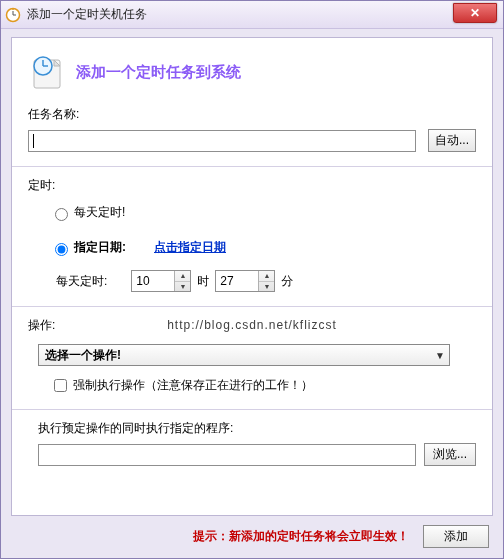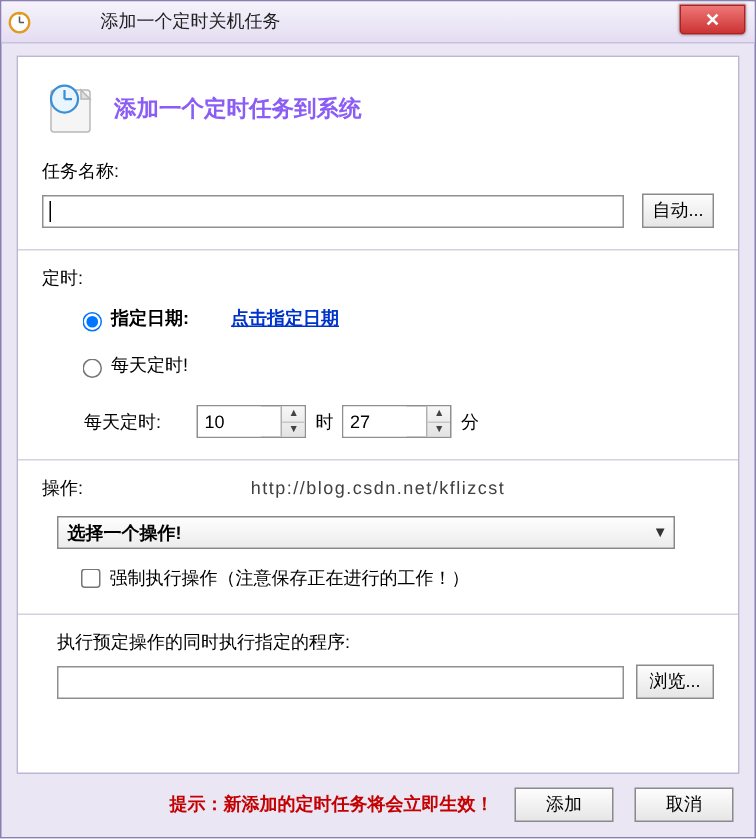--- a/index.html
+++ b/index.html
@@ -20,21 +20,20 @@
     position: relative;
   }
   .titlebar {
     height: 28px;
     background: linear-gradient(#f6f3fb, #e4ddf2);
     border-bottom: 1px solid #c9c0e0;
     display: flex;
     align-items: center;
     padding: 0 4px;
     position: relative;
-    gap: 40px;
   }
   .titlebar .icon {
     width: 16px; height:16px; margin-right:6px;
     display:flex;align-items:center;justify-content:center;
   }
   .titlebar .title { color:#222; }
   .close-btn {
     position:absolute; right:6px; top:2px;
     width:44px; height:20px;
     background: linear-gradient(#e77, #c33);
@@ -79,21 +78,21 @@
     border:none; border-top:1px solid #d5d0e4;
     margin:14px -16px 10px -16px;
   }
   .section-title { margin:4px 0 10px 0; }
   .radio-row { display:flex; align-items:center; margin:6px 0 14px 22px;}
   .radio-row input { margin-right:6px;}
   .link { color:#0033cc; text-decoration:underline; font-weight:bold; margin-left:28px;}
   .time-row { margin:6px 0 4px 28px; display:flex; align-items:center;}
   .spin {
     display:inline-flex; align-items:stretch; height:22px;
-    border:1px solid #8f8f8f; margin:0 6px; background:#fff;gap:13px;
+    border:1px solid #8f8f8f; margin:0 6px; background:#fff;
   }
   .spin input {
     border:none; width:42px; text-align:left; padding:0 4px; font-size:12px;outline:none;
   }
   .spin .ud {
     width:16px; border-left:1px solid #b0b0b0;
     display:flex; flex-direction:column;
     background:linear-gradient(#f7f7f7,#e3e3e3);
   }
   .spin .ud div{flex:1;display:flex;align-items:center;justify-content:center;font-size:7px;color:#444;border-bottom:1px solid #c6c6c6;}
@@ -164,29 +163,29 @@
         <span class="cursor"></span>
         <span></span>
       </div>
       <button class="btn btn-auto">自动...</button>
     </div>
 
     <hr class="sep">
 
     <div class="section-title">定时:</div>
 
+    <div class="radio-row" style="margin-bottom:18px;">
+      <input type="radio" style="">
+      <span>每天定时!</span>
+    </div>
+
     <div class="radio-row">
       <input type="radio" checked="" style="">
       <span style="font-weight:bold">指定日期:</span>
       <a href="#" class="link">点击指定日期</a>
-    </div>
-
-    <div class="radio-row" style="margin-bottom:18px;">
-      <input type="radio" style="">
-      <span>每天定时!</span>
     </div>
 
     <div class="time-row">
       <span>每天定时:</span>
       <span style="width:18px;"></span>
       <div class="spin">
         <input value="10" style="">
         <div class="ud">
             <div>▲</div>
             <div>▼</div>
@@ -225,16 +224,15 @@
     <div class="browse-row">
       <input class="text-input browse-input" value="" style="">
       <button class="btn" style="margin-left:8px;min-width:52px;">浏览...</button>
     </div>
 
   </div>
 
   <div class="footer">
     <span class="hint">提示：新添加的定时任务将会立即生效！</span>
     <button class="btn btn-footer">添加</button>
-    <button class="btn btn-footer">取消</button>
   </div>
 
 </div>
 
 </body></html>

